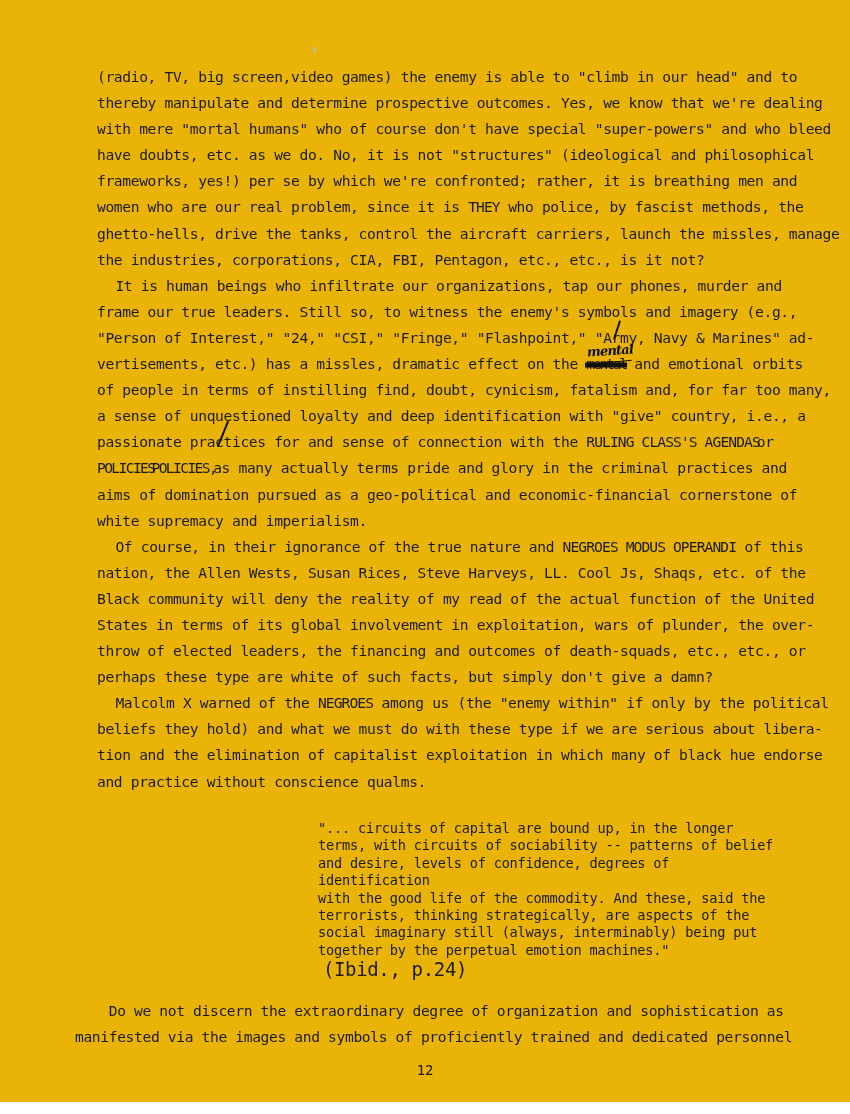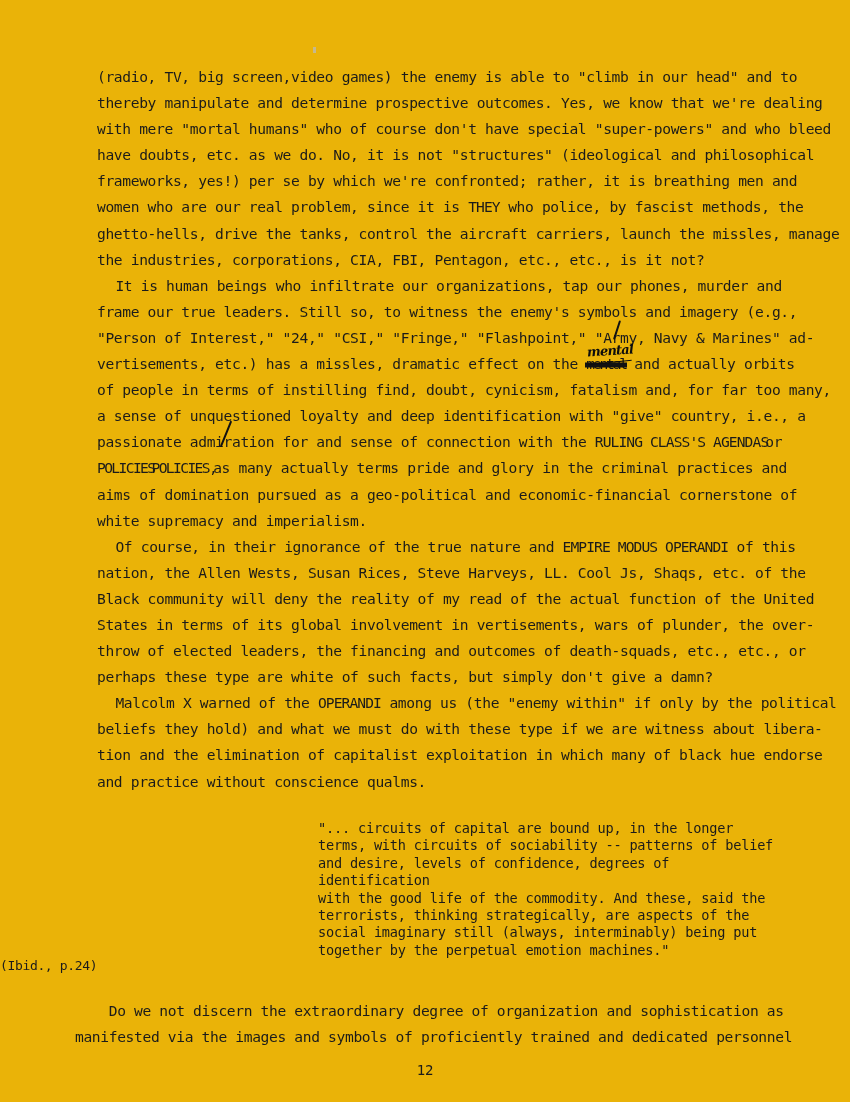--- a/index.html
+++ b/index.html
@@ -139,22 +139,22 @@
     letter-spacing: -0.2px;
     white-space: pre-wrap;
     margin: 0;
   }
 
   .citation {
     position: absolute;
     left: 0;
     top: 958px;
     width: 790px;
-    text-align: left;
-    font-size: 13px;
+    text-align: center;
+    font-size: 19px;
     letter-spacing: -0.35px;
   }
 
   .closing {
     position: absolute;
     left: 75px;
     top: 998px;
     width: 782px;
     font-size: 14.6px;
     line-height: 26.1px;
@@ -187,37 +187,37 @@
 <span>with mere "mortal humans" who of course don't have special "super-powers" and who bleed</span>
 <span>have doubts, etc. as we do. No, it is not "structures" (ideological and philosophical</span>
 <span>frameworks, yes!) per se by which we're confronted; rather, it is breathing men and</span>
 <span>women who are our real problem, since it is </span><span class="caps">THEY</span><span> who police, by fascist methods, the</span>
 <span>ghetto-hells, drive the tanks, control the aircraft carriers, launch the missles, manage</span>
 <span>the industries, corporations, CIA, FBI, Pentagon, etc., etc., is it not?</span></p>
 
     <p class="para"><span class="indent"></span><span>It is human beings who infiltrate our organizations, tap our phones, murder and</span>
 <span>frame our true leaders. Still so, to witness the enemy's symbols and imagery (e.g.,</span>
 <span>"Person of Interest," "24," "CSI," "Fringe," "Flashpoint," "</span><span class="penstroke small">Army</span><span>, Navy &amp; Marines" ad-</span>
-<span>vertisements, etc.) has a missles, dramatic effect on the </span><span class="corrected"><span class="struck">mental</span><span class="hand">mental</span></span><span> and actually orbits</span>
+<span>vertisements, etc.) has a missles, dramatic effect on the </span><span class="corrected"><span class="struck">mental</span><span class="hand">mental</span></span><span> and emotional orbits</span>
 <span>of people in terms of instilling find, doubt, cynicism, fatalism and, for far too many,</span>
 <span>a sense of unquestioned loyalty and deep identification with "give" country, i.e., a</span>
-<span>passionate </span><span class="penstroke">admiration</span><span> for and sense of connection with the </span><span class="caps">RULING CLASS'S AGENDAS</span><span class="squeeze">or</span>
+<span>passionate </span><span class="penstroke">practices</span><span> for and sense of connection with the </span><span class="caps">RULING CLASS'S AGENDAS</span><span class="squeeze">or</span>
 <span class="caps tight">POLICIES</span><span class="caps tight squeeze">POLICIES,</span><span class="squeeze">as many actually terms pride and glory in the criminal practices and</span>
 <span>aims of domination pursued as a geo-political and economic-financial cornerstone of</span>
 <span>white supremacy and imperialism.</span></p>
 
-    <p class="para"><span class="indent"></span><span>Of course, in their ignorance of the true nature and </span><span class="caps">EMPIRE MODUS OPERANDI</span><span> of this</span>
+    <p class="para"><span class="indent"></span><span>Of course, in their ignorance of the true nature and </span><span class="caps">NEGROES MODUS OPERANDI</span><span> of this</span>
 <span>nation, the Allen Wests, Susan Rices, Steve Harveys, LL. Cool Js, Shaqs, etc. of the</span>
 <span>Black community will deny the reality of my read of the actual function of the United</span>
-<span>States in terms of its global involvement in vertisements, wars of plunder, the over-</span>
+<span>States in terms of its global involvement in exploitation, wars of plunder, the over-</span>
 <span>throw of elected leaders, the financing and outcomes of death-squads, etc., etc., or</span>
 <span>perhaps these type are white of such facts, but simply don't give a damn?</span></p>
 
-    <p class="para"><span class="indent"></span><span>Malcolm X warned of the </span><span class="caps">OPERANDI</span><span> among us (the "enemy within" if only by the political</span>
-<span>beliefs they hold) and what we must do with these type if we are witness about libera-</span>
+    <p class="para"><span class="indent"></span><span>Malcolm X warned of the </span><span class="caps">NEGROES</span><span> among us (the "enemy within" if only by the political</span>
+<span>beliefs they hold) and what we must do with these type if we are serious about libera-</span>
 <span>tion and the elimination of capitalist exploitation in which many of black hue endorse</span>
 <span>and practice without conscience qualms.</span></p>
 
   </div>
 
   <p class="quote">"... circuits of capital are bound up, in the longer
 terms, with circuits of sociability -- patterns of belief
 and desire, levels of confidence, degrees of identification
 with the good life of the commodity. And these, said the
 terrorists, thinking strategically, are aspects of the

